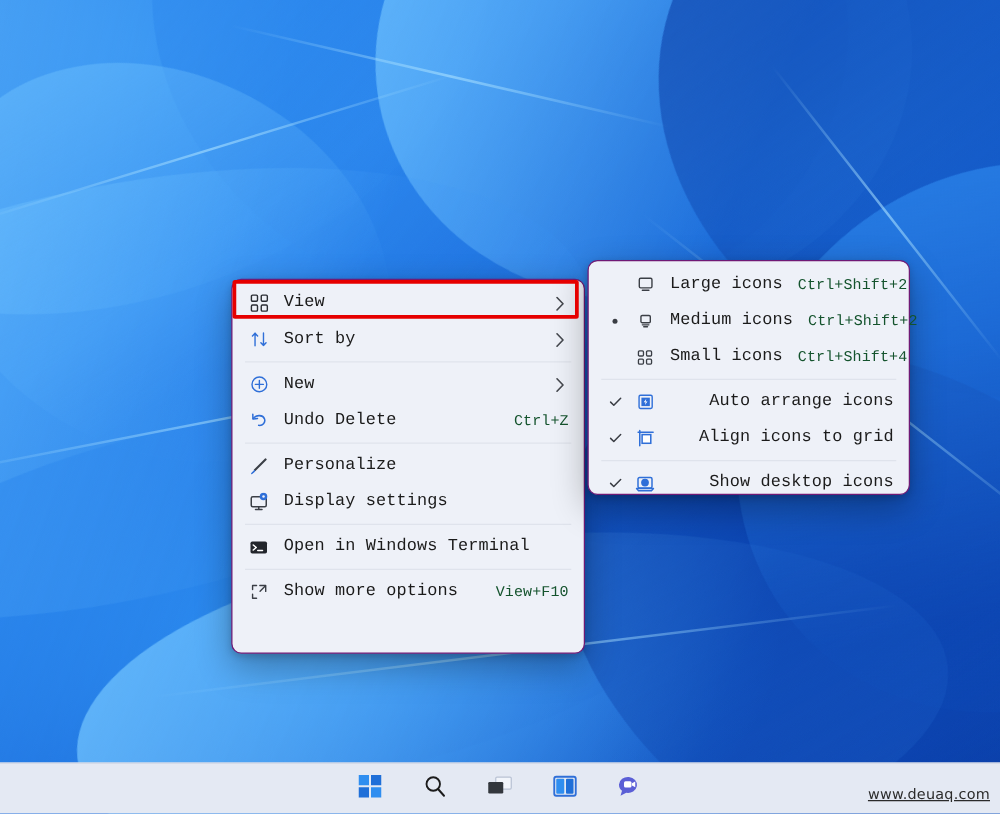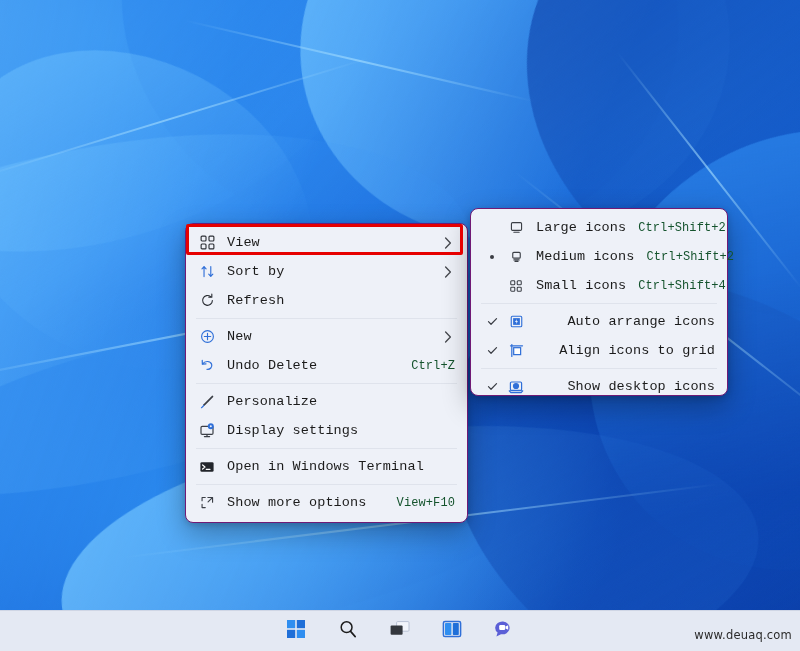--- a/index.html
+++ b/index.html
@@ -172,20 +172,21 @@
   }
 
   #watermark {
     position: absolute;
     right: 8px;
     bottom: 9px;
     font-size: 11.5px;
     color: #2b2b2b;
     letter-spacing: .2px;
     font-family: "DejaVu Sans", sans-serif;
+    text-decoration: underline;
   }
 </style>
 </head>
 <body>
 
 <div id="screen">
 
   <div id="wallpaper">
     <div class="rib rib-hi" style="left:-220px; top:-180px; width:620px; height:420px; transform:rotate(-18deg);"></div>
     <div class="rib rib-md" style="left:120px; top:-230px; width:560px; height:480px; transform:rotate(12deg);"></div>
@@ -232,29 +233,20 @@
         </svg>
       </span>
       <span class="mi-label">Sort by</span>
       <span class="mi-chev">
         <svg width="8" height="12" viewBox="0 0 8 12">
             <path d="M1.6 1 L6.4 6 L1.6 11" fill="none" stroke="#45484e" stroke-width="1.3" stroke-linecap="round" stroke-linejoin="round"></path>
           </svg>
       </span>
     </div>
 
-    <div class="mi">
-      <span class="mi-ico">
-        <svg width="15" height="15" viewBox="0 0 16 16">
-          <path d="M13.2 8 A5.2 5.2 0 1 1 11.3 3.9" fill="none" stroke="#2b2e34" stroke-width="1.2" stroke-linecap="round"></path>
-          <path d="M12.6 1.2 L12.6 4.4 L9.4 4.4" fill="none" stroke="#2b2e34" stroke-width="1.2" stroke-linecap="round" stroke-linejoin="round"></path>
-        </svg>
-      </span>
-      <span class="mi-label">Refresh</span>
-    </div>
 
     <div class="sep"></div>
 
     <div class="mi">
       <span class="mi-ico">
         <svg width="15" height="15" viewBox="0 0 16 16">
           <circle cx="8" cy="8" r="6.3" fill="none" stroke="#2f6fd8" stroke-width="1.2"></circle>
           <path d="M8 4.6 V11.4 M4.6 8 H11.4" stroke="#2f6fd8" stroke-width="1.2" stroke-linecap="round"></path>
         </svg>
       </span>

